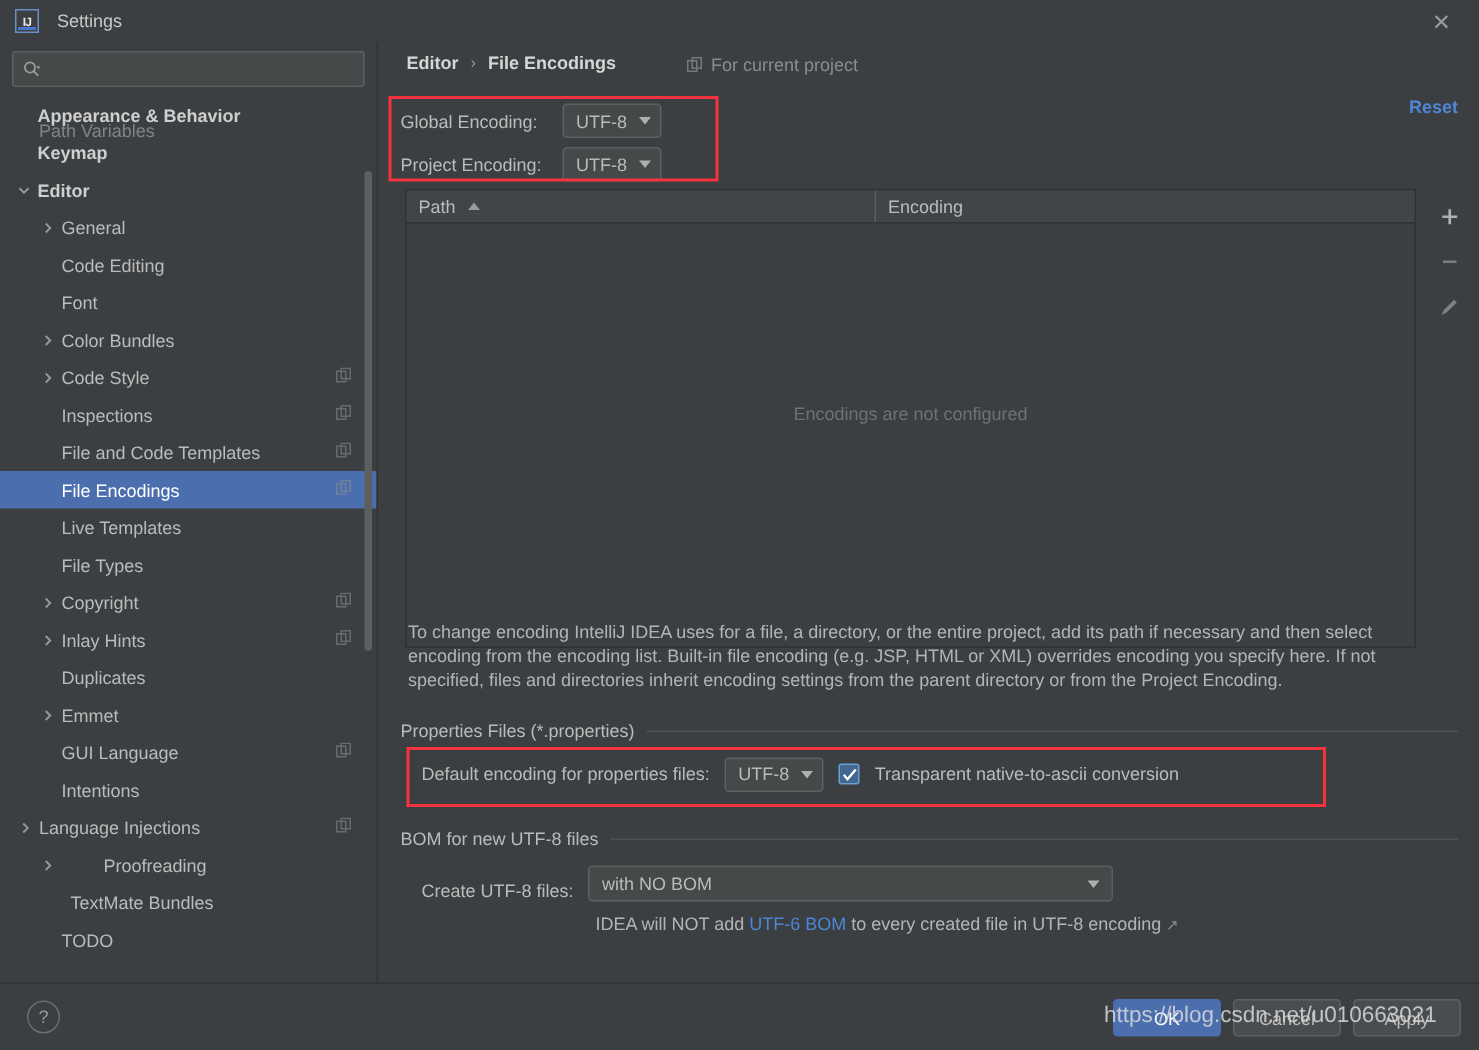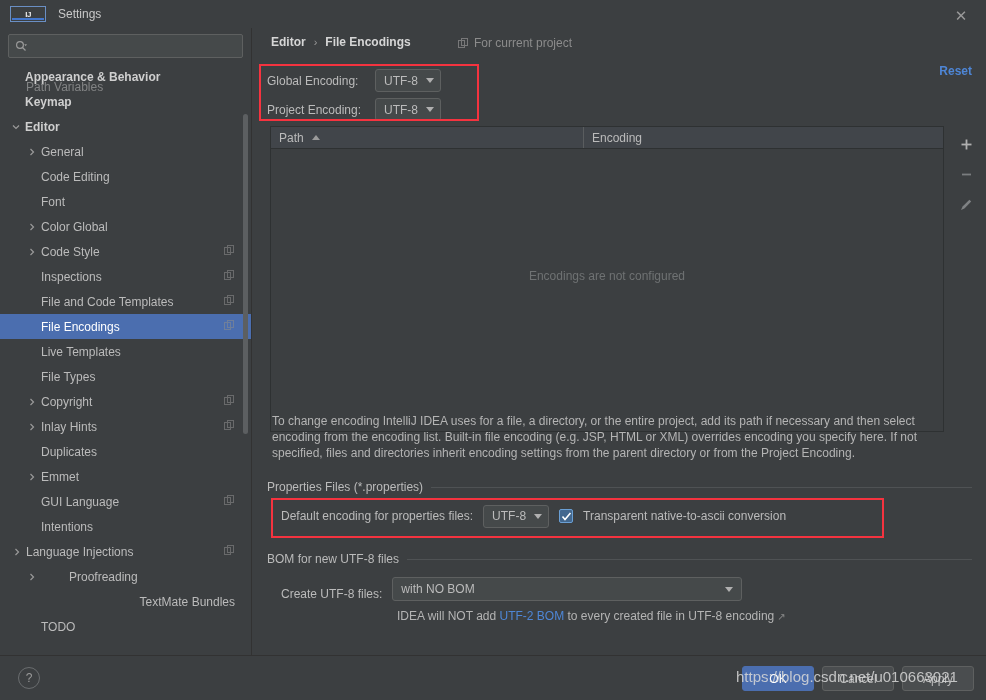--- a/index.html
+++ b/index.html
@@ -12,21 +12,21 @@
     overflow: hidden;
   }
   #app { position: relative; width: 986px; height: 700px; background: #3c3f41; }
 
   
   .titlebar {
     position: absolute; left: 0; top: 0; width: 986px; height: 28px;
     background: #3c3f41; display: flex; align-items: center; padding-left: 10px;
   }
   .ij-logo {
-    width: 36px; height: 16px; background: #3c3f41;
+    width: 16px; height: 16px; background: #3c3f41;
     border: 1px solid #6a8fc4; display: flex; align-items: center;
     justify-content: center; font-size: 8px; font-weight: bold;
     color: #e8e8e8; letter-spacing: -0.5px; position: relative;
   }
   .ij-logo::after {
     content: ""; position: absolute; left: 1px; right: 1px; bottom: 1px;
     height: 2px; background: #4477cc;
   }
   .title-text { margin-left: 12px; font-size: 12px; color: #c8c8c8; }
   .close-btn {
@@ -270,21 +270,21 @@
         <div class="tree-row" style="padding-left: 26px;">
           <span class="arrow spacer"></span>
           <span class="tree-label">Font</span>
         </div>
         <div class="tree-row" style="padding-left: 26px;">
           <span class="arrow">
             <svg width="8" height="8" viewBox="0 0 8 8">
               <polyline points="2.5,1 5.5,4 2.5,7" fill="none" stroke="#9a9a9a" stroke-width="1.2"></polyline>
             </svg>
           </span>
-          <span class="tree-label">Color Global</span>
+          <span class="tree-label">Color Bundles</span>
         </div>
         <div class="tree-row" style="padding-left: 26px;">
           <span class="arrow">
             <svg width="8" height="8" viewBox="0 0 8 8">
               <polyline points="2.5,1 5.5,4 2.5,7" fill="none" stroke="#9a9a9a" stroke-width="1.2"></polyline>
             </svg>
           </span>
           <span class="tree-label">Code Style</span>
           <span class="proj-glyph" style="margin-left: auto;"><svg class="proj-glyph" width="11" height="11" viewBox="0 0 11 11">
               <rect x="0.5" y="2.5" width="6" height="7" fill="none" stroke="#8c8c8c" stroke-width="1"></rect>
@@ -384,21 +384,21 @@
             </svg></span>
         </div>
         <div class="tree-row" style="padding-left: 26px; gap: 28px;">
           <span class="arrow">
             <svg width="8" height="8" viewBox="0 0 8 8">
               <polyline points="2.5,1 5.5,4 2.5,7" fill="none" stroke="#9a9a9a" stroke-width="1.2"></polyline>
             </svg>
           </span>
           <span class="tree-label">Proofreading</span>
         </div>
-        <div class="tree-row" style="padding-left: 12px; justify-content: flex-end;">
+        <div class="tree-row" style="padding-left: 32px;">
           <span class="arrow spacer"></span>
           <span class="tree-label">TextMate Bundles</span>
         </div>
         <div class="tree-row" style="padding-left: 26px;">
           <span class="arrow spacer"></span>
           <span class="tree-label">TODO</span>
         </div>
         <div class="tree-row ghost" style="left: 0px; top: 10px; padding-left: 26px;">
           <span class="tree-label">Path Variables</span>
         </div>
@@ -505,21 +505,21 @@
         <span class="line"></span>
       </div>
       <div class="bom-row">
         <span>Create UTF-8 files:</span>
         <div class="combo-wide">
           <span class="val">with NO BOM</span>
           <span class="caret"></span>
         </div>
       </div>
       <div class="bom-hint">
-        <span>IDEA will NOT add </span><span class="lnk">UTF-2 BOM</span><span> to every created file in UTF-8 encoding</span><span class="ext-arrow">↗</span>
+        <span>IDEA will NOT add </span><span class="lnk">UTF-6 BOM</span><span> to every created file in UTF-8 encoding</span><span class="ext-arrow">↗</span>
       </div>
     </div>
 
   </div>
 
   <div class="bottom">
     <div class="help-btn">?</div>
     <div class="btn-row">
       <div class="btn primary">OK</div>
       <div class="btn normal">Cancel</div>

